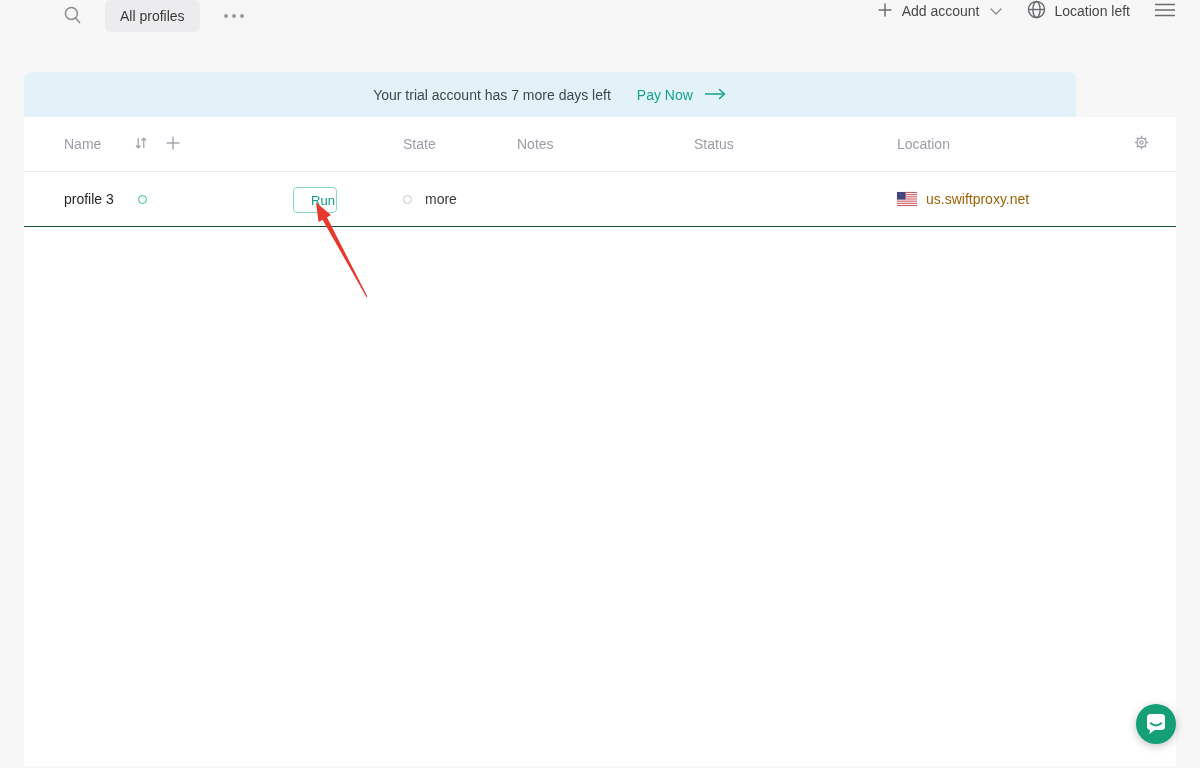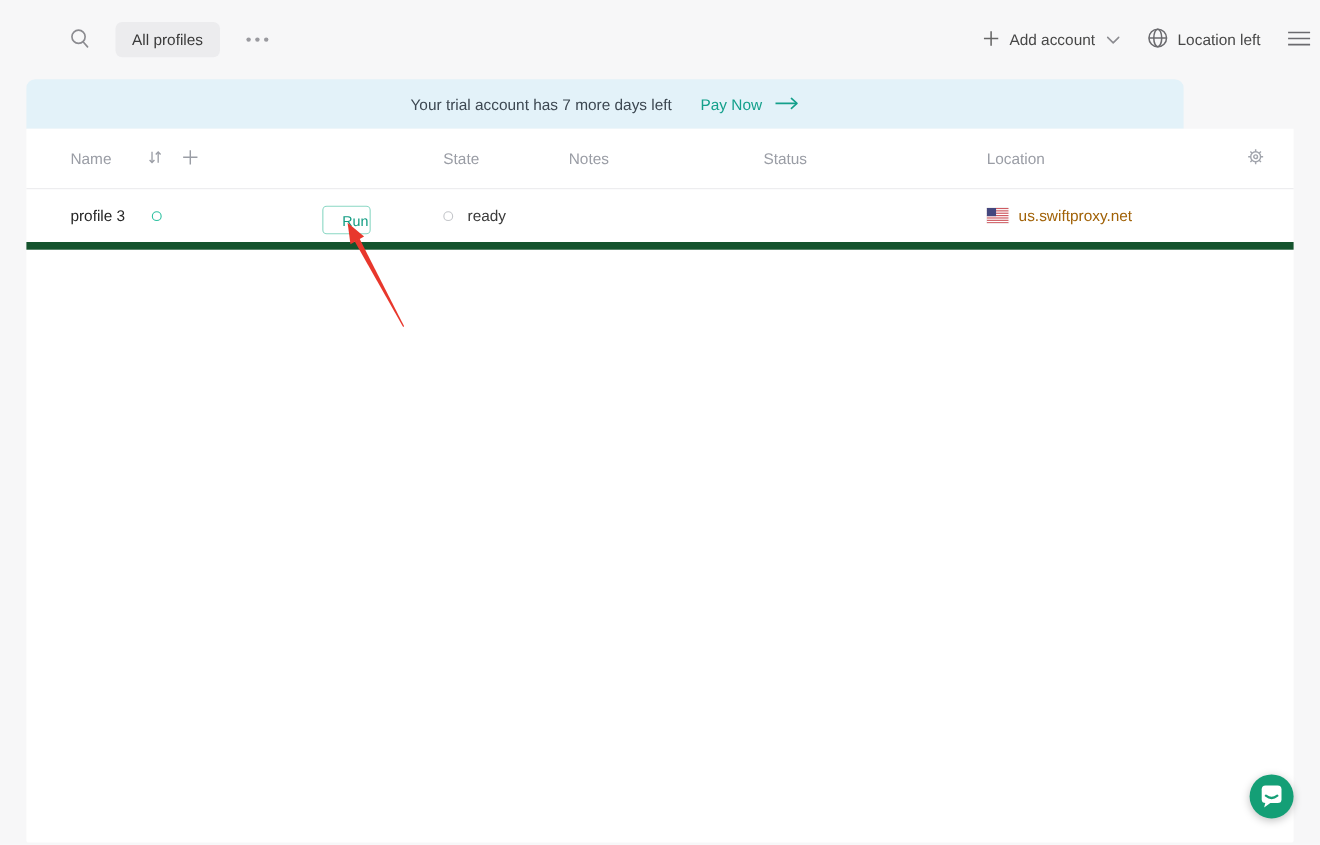--- a/index.html
+++ b/index.html
@@ -7,22 +7,22 @@
   body {
     font-family: "Liberation Sans", "DejaVu Sans", sans-serif;
     background: #f7f7f8;
     position: relative;
     color: #2b2b2b;
   }
 
   
   .topbar {
     position: absolute; left: 0; top: 0; width: 1200px; height: 72px;
-    display: flex; align-items: center;
-    padding: 0 8px 0 63px;
+    display: flex; align-items: flex-start;
+    padding: 0 24px 0 63px;
   }
   .topbar-left { display: flex; align-items: center; gap: 22px; }
   .icon-btn { display: flex; align-items: center; justify-content: center; cursor: pointer; background: none; border: none; padding: 0; }
   .pill-tab {
     background: #ececee; border: none; border-radius: 6px;
     padding: 8px 15px; font-size: 14px; color: #3a3a3a; cursor: pointer;
     font-family: inherit;
   }
   .dots { display: flex; gap: 4px; padding: 6px 2px; }
   .dots i { width: 4px; height: 4px; border-radius: 50%; background: #9a9a9f; }
@@ -38,21 +38,21 @@
   .banner-msg { font-size: 14px; color: #3d4852; }
   .banner-cta { display: flex; align-items: center; gap: 11px; cursor: pointer; background: none; border: none; }
   .banner-cta span { font-size: 14px; color: #14a08b; font-family: inherit; }
 
   
   .card {
     position: absolute; left: 24px; top: 117px; width: 1152px; height: 649px;
     background: #ffffff; border-radius: 0 0 2px 2px;
   }
   .thead { position: relative; height: 55px; border-bottom: 1px solid #ebebee; }
-  .trow  { position: relative; height: 55px; border-bottom: 7px solid #14532d; cursor: pointer; }
+  .trow  { position: relative; height: 55px; border-bottom: 1px solid #14532d; cursor: pointer; }
   .cell { position: absolute; top: 0; height: 100%; display: flex; align-items: center; }
   .th-label { font-size: 14px; color: #9a9da5; }
   .c-name   { left: 40px; gap: 24px; }
   .c-sort   { left: 110px; }
   .c-plus   { left: 141px; }
   .c-state  { left: 379px; gap: 13px; }
   .c-notes  { left: 493px; }
   .c-status { left: 670px; }
   .c-loc    { left: 873px; gap: 9px; }
   .c-gear   { right: 26px; }
@@ -212,21 +212,21 @@
   </div>
 
   <div class="trow">
     <div class="cell c-name">
       <span class="row-name">profile 3</span>
       <span class="ring ring-teal"></span>
     </div>
     <button class="run-btn">Run</button>
     <div class="cell c-state">
       <span class="ring ring-gray"></span>
-      <span class="state-text">ready</span>
+      <span class="state-text">more</span>
     </div>
     <div class="cell c-notes">
         <span class="state-text"></span>
       </div>
     <div class="cell c-status">
         <span class="state-text"></span>
       </div>
     <div class="cell c-loc">
       <span class="flag">
         <svg width="20" height="14" viewBox="0 0 20 14">

